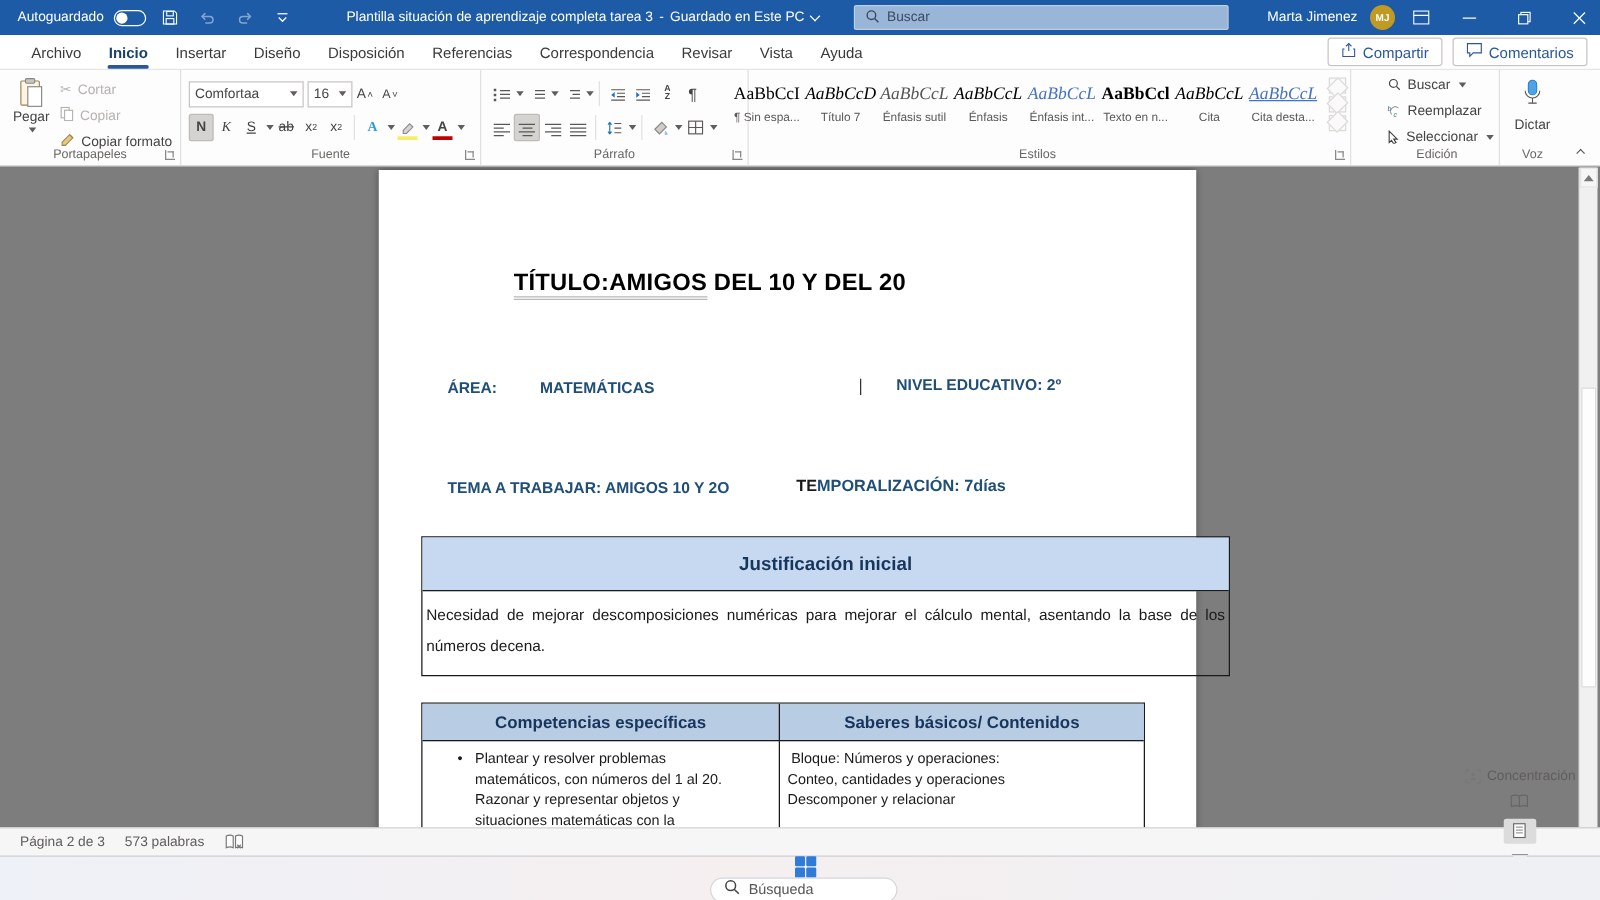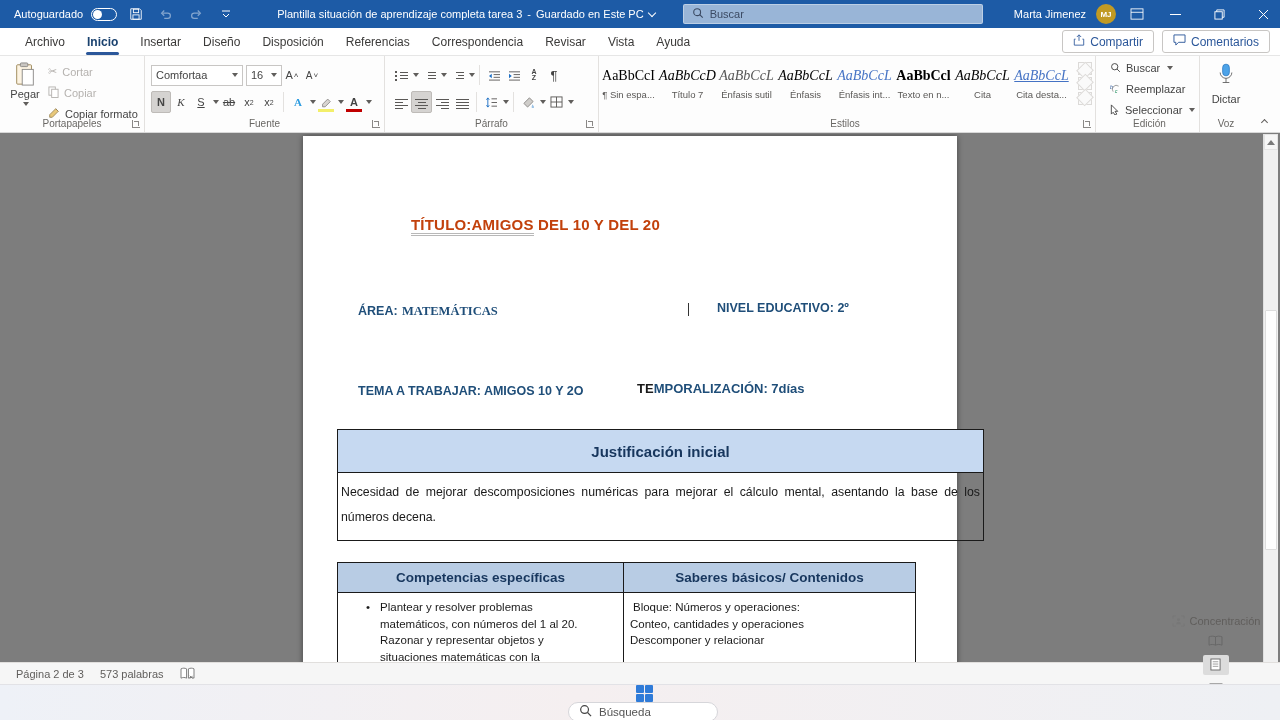--- a/index.html
+++ b/index.html
@@ -88,21 +88,21 @@
   .edit-row { display:flex; align-items:center; gap:5px; height:19px; margin:2px 0 0 10px; }
 
   
   .dictate { position:absolute; top:6px; left:0; right:0; display:flex; flex-direction:column; align-items:center; gap:3px; }
 
   .collapse { position:absolute; right:8px; bottom:4px; width:20px; height:14px; display:flex; align-items:center; justify-content:center; }
 
   
   .canvas { position:absolute; top:134px; left:0; right:0; height:528px; background:#7d7d7d; overflow:hidden; }
   .page { position:absolute; left:303px; top:2px; width:654px; height:540px; background:#fff; box-shadow:0 0 6px rgba(0,0,0,.45); }
-  .doc-title { position:absolute; left:108px; top:80px; font-size:15px; font-weight:bold; color:#c2410c; letter-spacing:.2px; }
+  .doc-title { position:absolute; left:108px; top:80px; font-size:19px; font-weight:bold; color:#000000; letter-spacing:.2px; }
   .marked { border-bottom:3px double #b8b8b8; }
   .doc-blue { color:#1f4e79; font-weight:bold; font-size:12.5px; }
   .area-row { position:absolute; left:55px; top:165px; width:560px; }
   .caret-line { position:absolute; left:385px; top:167px; width:1px; height:13px; background:#333; }
   .tema-row { position:absolute; left:55px; top:245px; width:570px; }
   .t1 { position:absolute; left:34px; top:293px; width:647px; border:1px solid #1a1a1a; }
   .t1-head { background:#c6d9f1; border-bottom:1px solid #1a1a1a; height:43px; display:flex; align-items:center; justify-content:center;
     font-size:15px; font-weight:bold; color:#17365d; }
   .t1-body { padding:7px 3px 10px 3px; font-size:12.3px; color:#1a1a1a; text-align:justify; line-height:25px; min-height:61px; }
   .t2 { position:absolute; left:34px; top:426px; width:579px; border:1px solid #1a1a1a; display:flex; flex-wrap:wrap; }
@@ -458,21 +458,21 @@
               <line x1="7" y1="1" x2="7" y2="12" stroke="#5a5856"></line>
               <line x1="1" y1="6.5" x2="13" y2="6.5" stroke="#5a5856"></line>
             </svg>
           </span>
           <span class="tri"></span>
       </div>
       <div class="glabel">Párrafo</div>
       <span class="launcher"></span>
     </div>
 
-    <div class="rgroup" style="left:595px;width:501px;">
+    <div class="rgroup" style="left:580px;width:501px;">
       <div style="position:absolute; top:0; left:4px; right:22px; display:flex;">
         <div class="stylecard">
           <div class="sc-prev">AaBbCcI</div>
           <div class="sc-name">¶ Sin espa...</div>
         </div>
         <div class="stylecard v-italic">
           <div class="sc-prev">AaBbCcD</div>
           <div class="sc-name">Título 7</div>
         </div>
         <div class="stylecard v-italic v-gray">
@@ -564,21 +564,21 @@
 
   <div class="canvas">
     <div class="page">
 
       <div class="doc-title">
         <span class="marked">TÍTULO:AMIGOS</span><span> DEL 10 Y DEL 20</span>
       </div>
 
       <div class="area-row">
         <span class="doc-blue">ÁREA:</span>
-        <span class="doc-blue" style="font-family:Liberation Serif, serif;">MATEMÁTICAS</span>
+        <span class="doc-blue" style="margin-left:30px;">MATEMÁTICAS</span>
         <span class="doc-blue" style="position:absolute;left:359px;">NIVEL EDUCATIVO: 2º</span>
       </div>
       <span class="caret-line"></span>
 
       <div class="tema-row">
         <span class="doc-blue">TEMA A TRABAJAR: AMIGOS 10 Y 2O</span>
         <span style="position:absolute;left:279px;font-weight:bold;font-size:13px;">
           <span style="color:#1a1a1a;">TE</span><span style="color:#1f4e79;">MPORALIZACIÓN: 7días</span>
         </span>
       </div>

